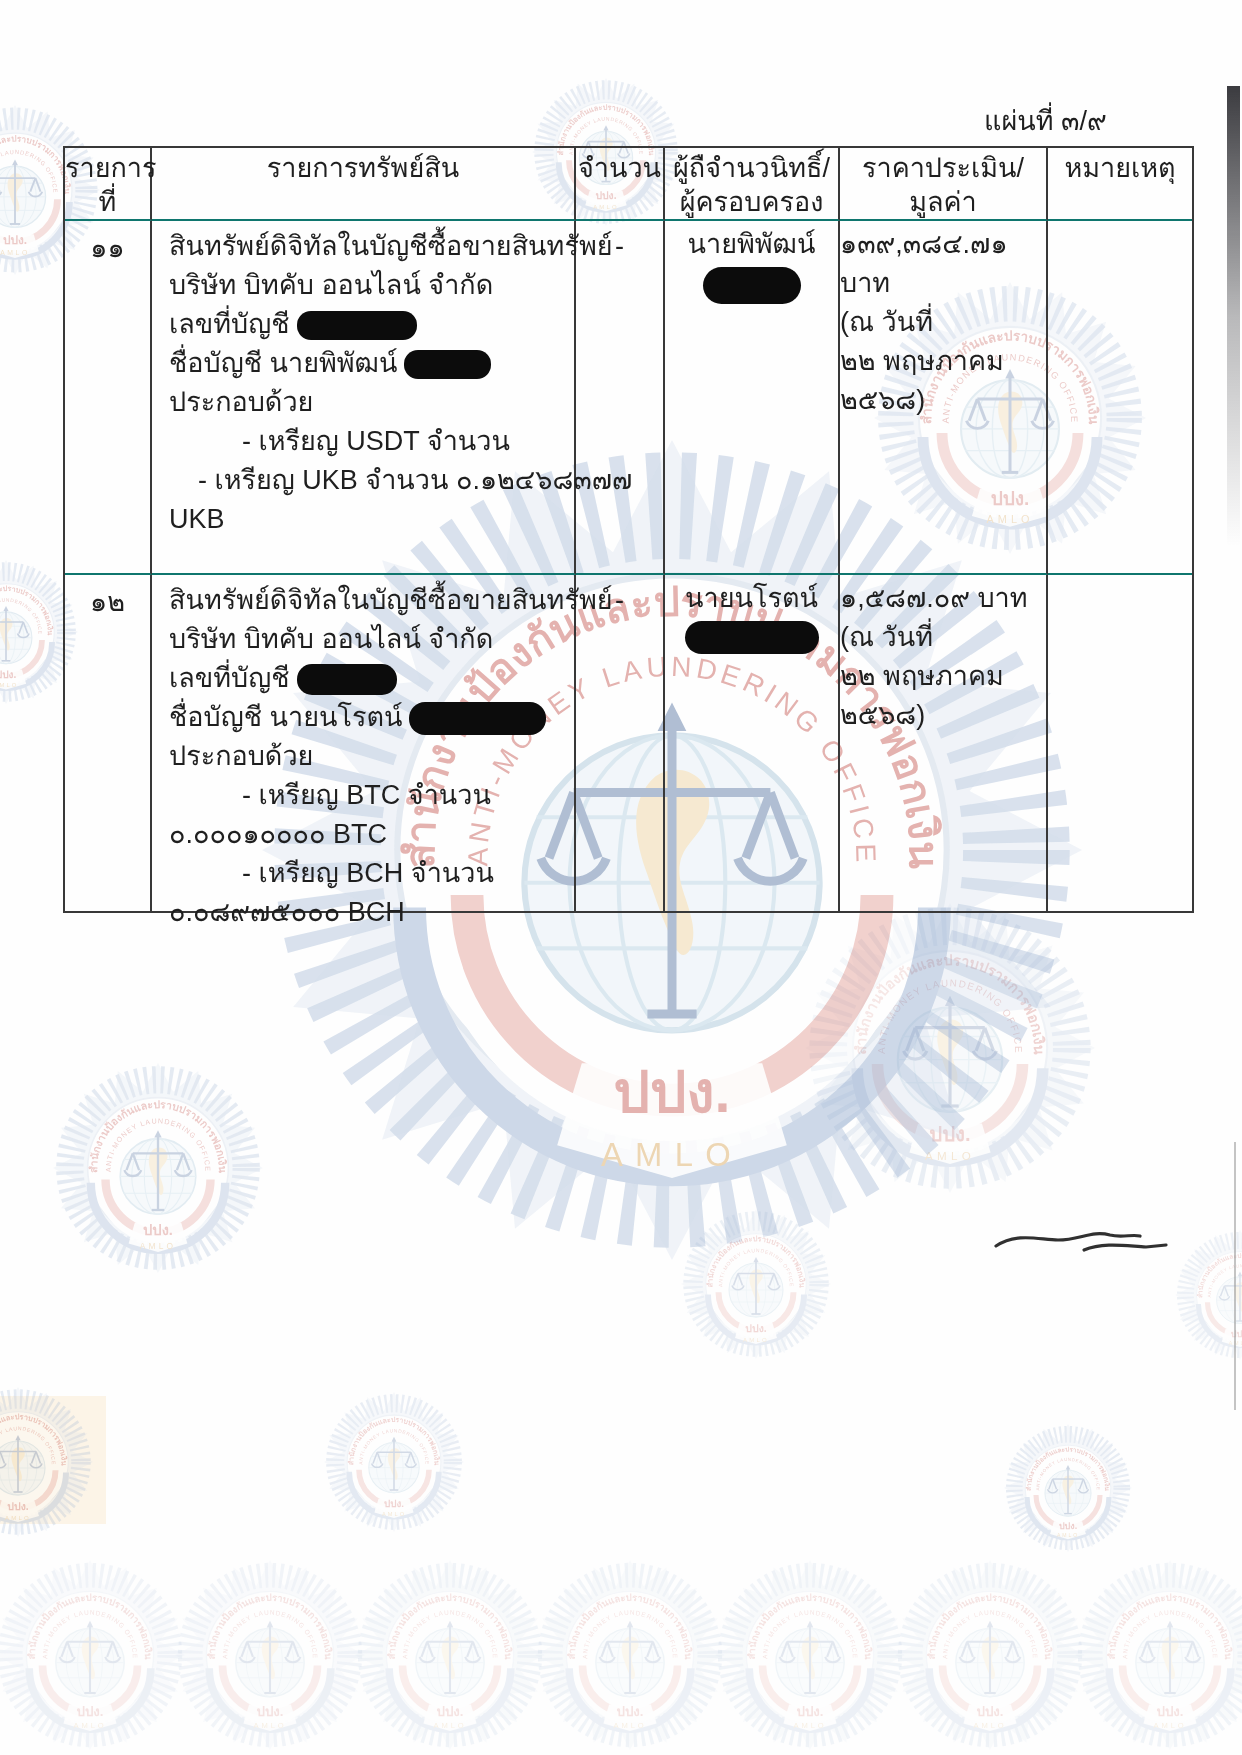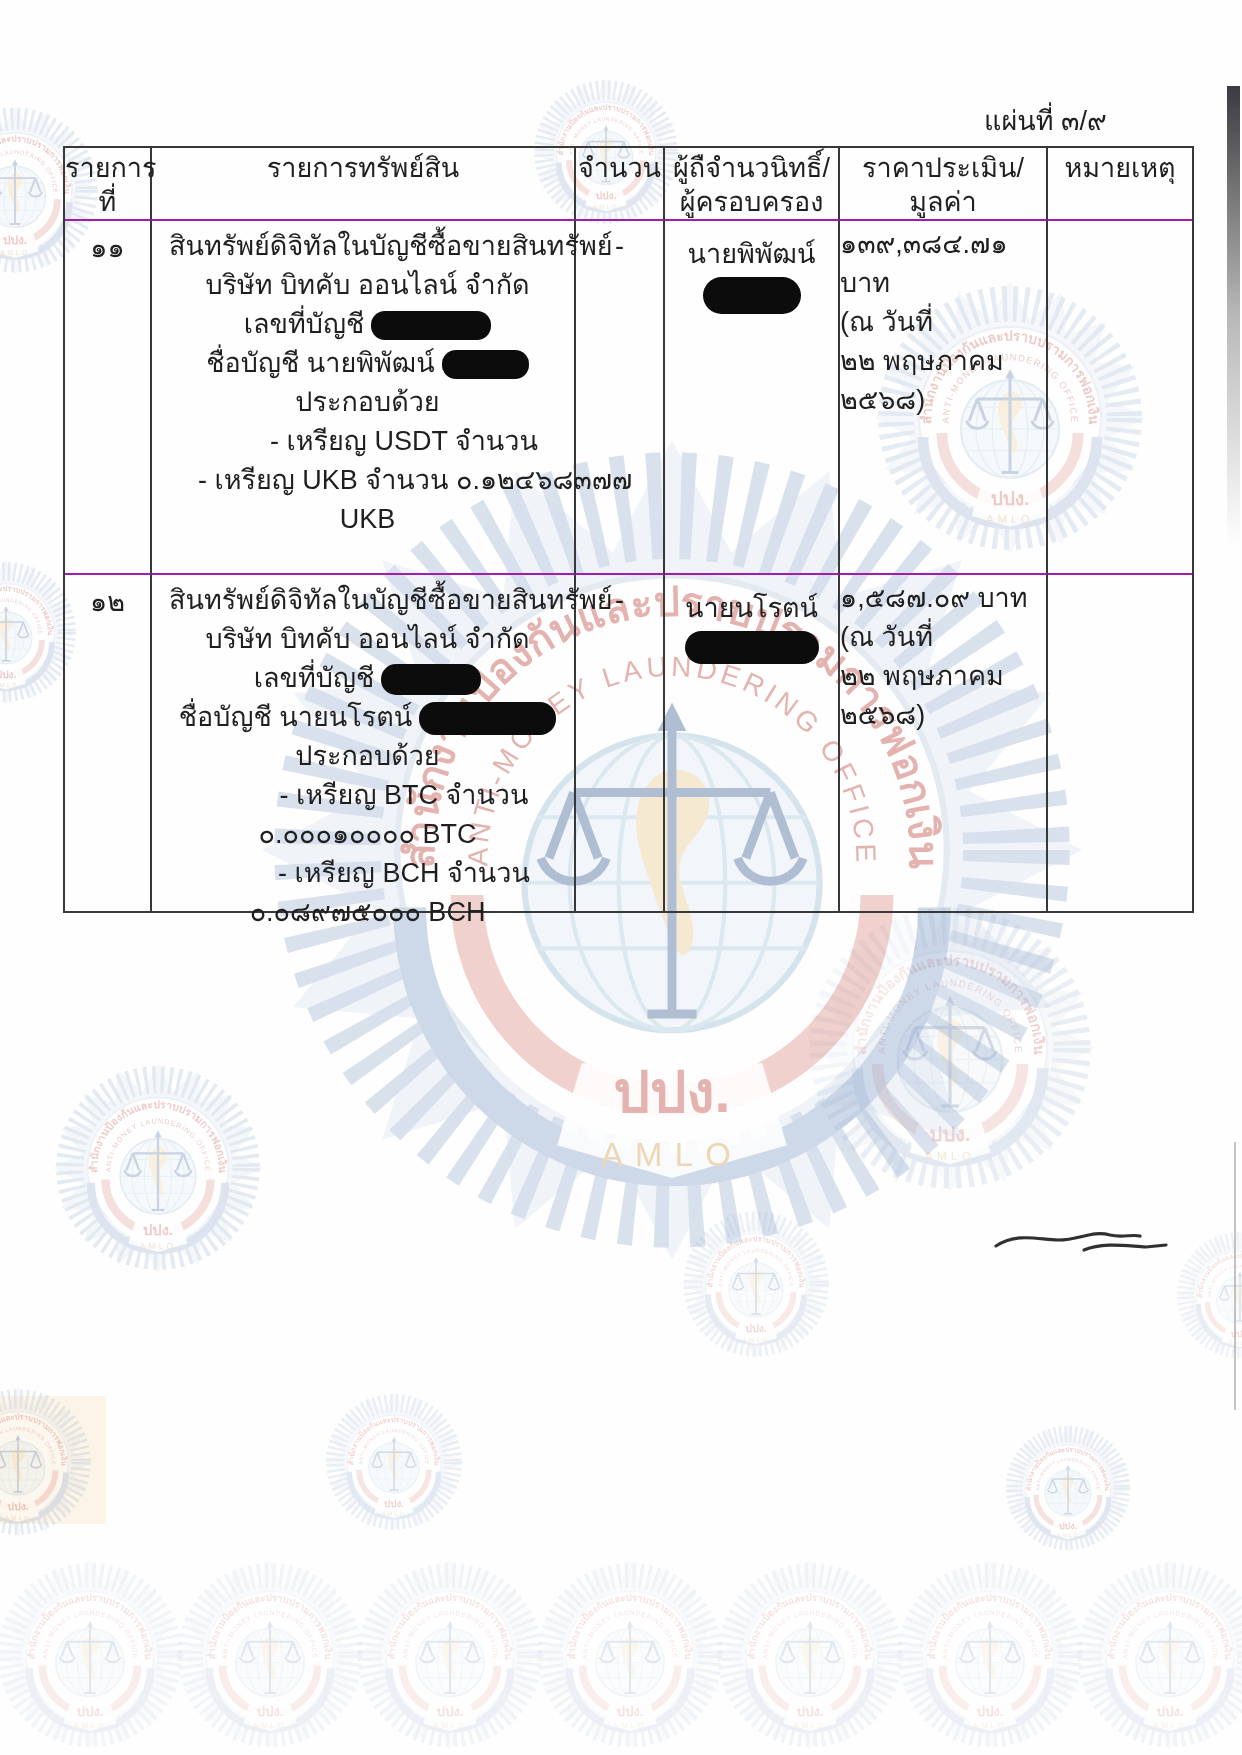--- a/index.html
+++ b/index.html
@@ -20,28 +20,28 @@
   
   .page-no{position:absolute; left:984px; top:88px; font-size:27px; line-height:34px;}
   
   .grid{
     position:absolute; left:63px; top:130px;
     display:grid;
     grid-template-columns:87px 424px 89px 175px 208px 144px;
     grid-template-rows:73px 354px 336px;
     border:2px solid #383838;
   }
-  .cell{border-right:2px solid #383838; border-bottom:2px solid #a21caf; box-sizing:border-box; background:transparent;}
+  .cell{border-right:2px solid #383838; border-bottom:2px solid #0f766e; box-sizing:border-box; background:transparent;}
   .cell.last-col{border-right:none;}
   .cell.last-row{border-bottom:none;}
   .hcell{text-align:center; font-size:27px; line-height:34px; padding-top:3px;}
   .icell{text-align:center; font-size:27px; line-height:39px; padding-top:8px;}
-  .acell{font-size:27px; line-height:39px; padding:6px 8px 0 17px;text-align:center;}
+  .acell{font-size:27px; line-height:39px; padding:6px 8px 0 17px;}
   .qcell{text-align:center; font-size:27px; line-height:39px; padding-top:6px;}
-  .ocell{text-align:center; font-size:27px; line-height:39px; padding-top:14px;}
+  .ocell{text-align:center; font-size:27px; line-height:39px; padding-top:4px;}
   .vcell{text-align:left; font-size:27px; line-height:39px; padding-top:4px;}
   .ln{white-space:nowrap;}
   .ind1{padding-left:29px;}
   .ind2{padding-left:73px;}
   
   .redact{display:inline-block; background:#0c0c0c; vertical-align:middle; margin-left:7px;}
   .r1-acct{width:120px; height:29px; border-radius:14px;}
   .r1-name{width:87px; height:29px; border-radius:14px;}
   .r2-acct{width:100px; height:31px; border-radius:15px;}
   .r2-name{width:137px; height:33px; border-radius:16px;}

